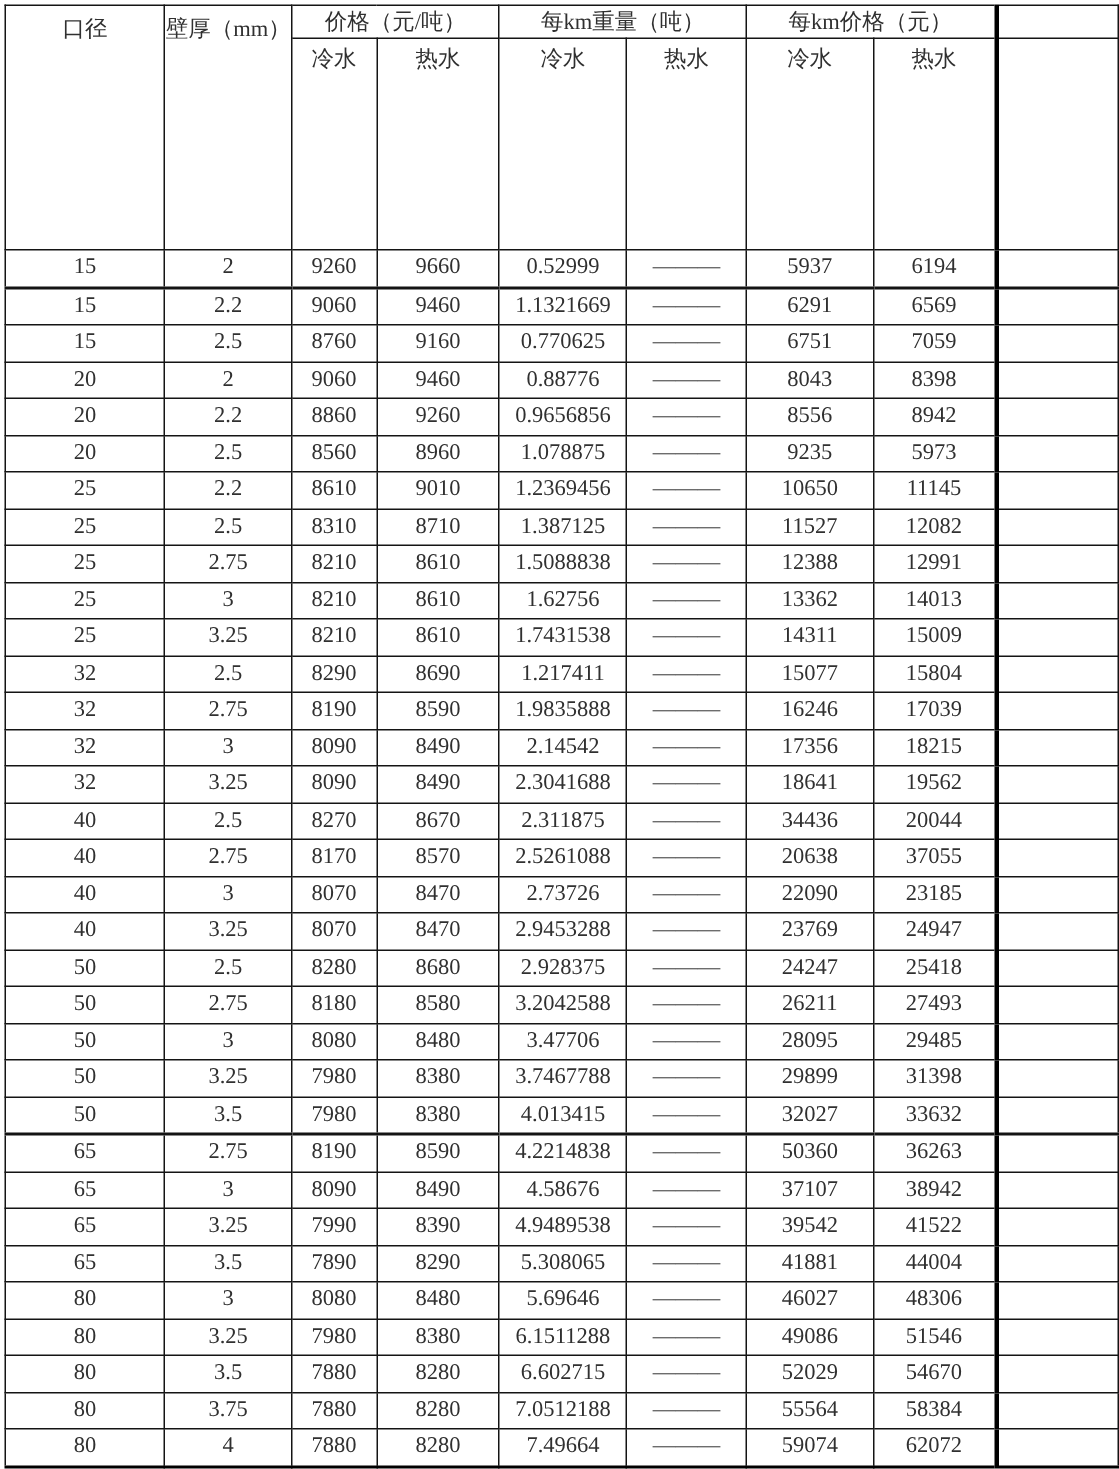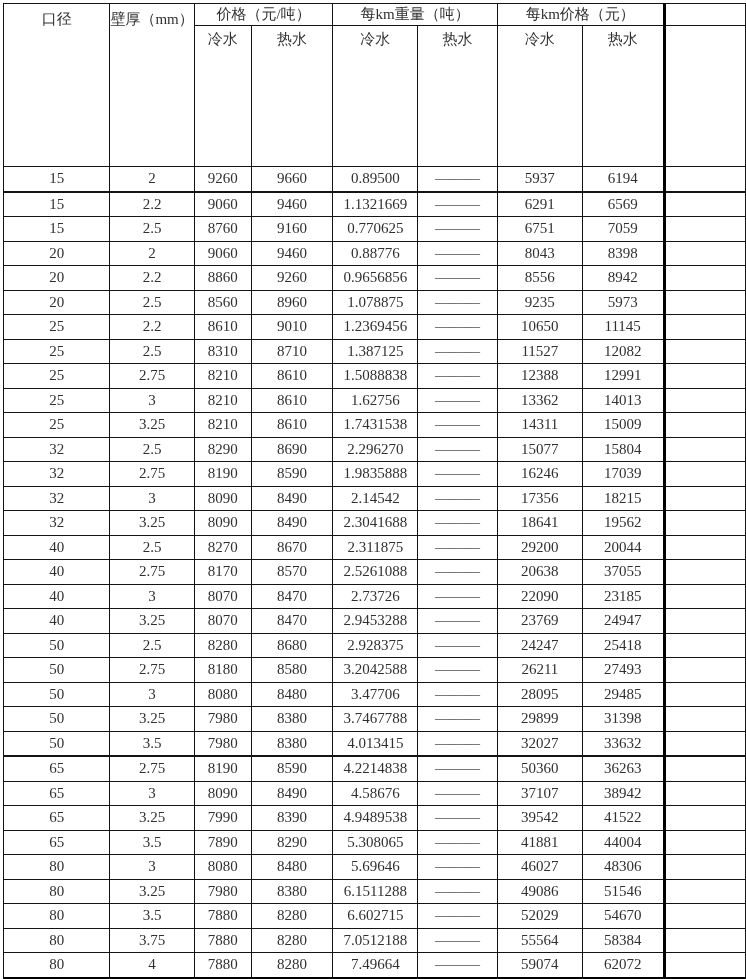--- a/index.html
+++ b/index.html
@@ -99,21 +99,21 @@
         <th>热水</th>
         <th class="thickleft"></th>
       </tr>
     </thead>
     <tbody id="tbody">
         <tr>
     <td>15</td>
     <td>2</td>
     <td>9260</td>
     <td>9660</td>
-    <td>0.89500</td>
+    <td>0.52999</td>
     <td class="dash-cell">———</td>
     <td>5937</td>
     <td>6194</td>
     <td class="thickleft"></td>
   </tr>
         <tr>
     <td>15</td>
     <td>2.2</td>
     <td>9060</td>
     <td>9460</td>
@@ -220,21 +220,21 @@
     <td class="dash-cell">———</td>
     <td>14311</td>
     <td>15009</td>
     <td class="thickleft"></td>
   </tr>
         <tr>
     <td>32</td>
     <td>2.5</td>
     <td>8290</td>
     <td>8690</td>
-    <td>2.296270</td>
+    <td>1.217411</td>
     <td class="dash-cell">———</td>
     <td>15077</td>
     <td>15804</td>
     <td class="thickleft"></td>
   </tr>
         <tr>
     <td>32</td>
     <td>2.75</td>
     <td>8190</td>
     <td>8590</td>
@@ -266,21 +266,21 @@
     <td>19562</td>
     <td class="thickleft"></td>
   </tr>
         <tr>
     <td>40</td>
     <td>2.5</td>
     <td>8270</td>
     <td>8670</td>
     <td>2.311875</td>
     <td class="dash-cell">———</td>
-    <td>29200</td>
+    <td>34436</td>
     <td>20044</td>
     <td class="thickleft"></td>
   </tr>
         <tr>
     <td>40</td>
     <td>2.75</td>
     <td>8170</td>
     <td>8570</td>
     <td>2.5261088</td>
     <td class="dash-cell">———</td>

